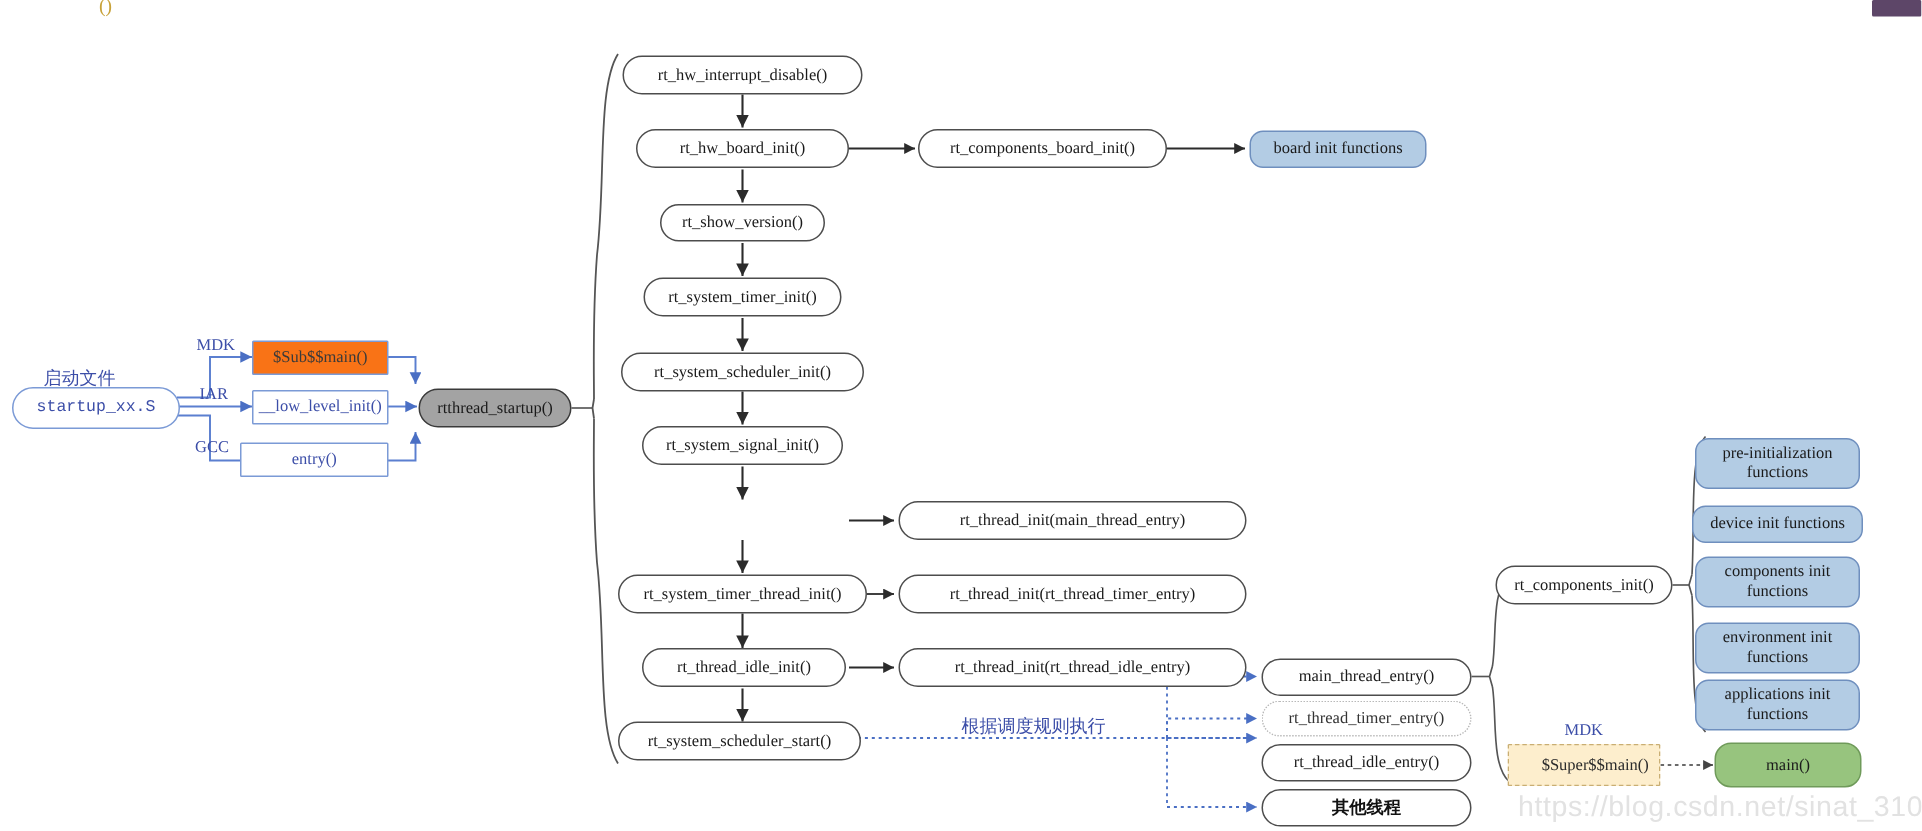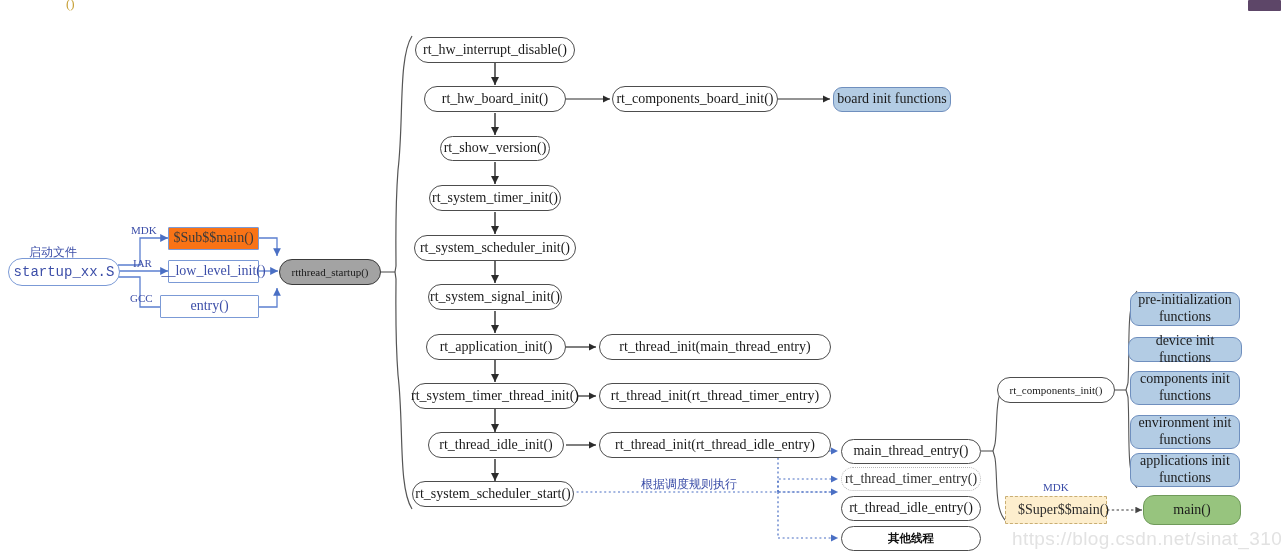--- a/index.html
+++ b/index.html
@@ -6,21 +6,21 @@
   body{
     font-family:"Liberation Serif", "DejaVu Serif", serif;
     width:1281px;height:554px;position:relative;overflow:hidden;
   }
   #canvas{position:absolute;left:0;top:0;width:1281px;height:554px;}
   svg#wires{position:absolute;left:0;top:0;width:1281px;height:554px;pointer-events:none;}
 
   .node{
     position:absolute;box-sizing:border-box;display:flex;
     align-items:center;justify-content:center;text-align:center;
-    font-size:14px;color:#1a1a1a;line-height:1.18;
+    font-size:11px;color:#1a1a1a;line-height:1.18;
     white-space:pre-line;
   }
   
   .pill{
     border:1px solid #4d4d4d;border-radius:22px;background:#ffffff;
   }
   
   .pill-dotted{
     border:1px dotted #b9b9b9;border-radius:22px;background:#ffffff;
   }
@@ -153,21 +153,20 @@
   <div class="node rect-blue" style="left:160px;top:295px;width:99px;height:23px;">entry()</div>
 
   <div class="node pill-strong" style="left:279px;top:259px;width:102px;height:26px;font-size:11px;">rtthread_startup()</div>
 
   <div class="node pill" style="left:415px;top:37px;width:160px;height:26px;">rt_hw_interrupt_disable()</div>
   <div class="node pill" style="left:424px;top:86px;width:142px;height:26px;">rt_hw_board_init()</div>
   <div class="node pill" style="left:440px;top:136px;width:110px;height:25px;">rt_show_version()</div>
   <div class="node pill" style="left:429px;top:185px;width:132px;height:26px;">rt_system_timer_init()</div>
   <div class="node pill" style="left:414px;top:235px;width:162px;height:26px;">rt_system_scheduler_init()</div>
   <div class="node pill" style="left:428px;top:284px;width:134px;height:26px;">rt_system_signal_init()</div>
-  <div class="node pill" style="left:426px;top:334px;width:140px;height:26px;">rt_application_init()</div>
   <div class="node pill" style="left:412px;top:383px;width:166px;height:26px;">rt_system_timer_thread_init()</div>
   <div class="node pill" style="left:428px;top:432px;width:136px;height:26px;">rt_thread_idle_init()</div>
   <div class="node pill" style="left:412px;top:481px;width:162px;height:26px;">rt_system_scheduler_start()</div>
 
   <div class="node pill" style="left:612px;top:86px;width:166px;height:26px;">rt_components_board_init()</div>
   <div class="node box-blue" style="left:833px;top:87px;width:118px;height:25px;">board init functions</div>
 
   <div class="node pill" style="left:599px;top:334px;width:232px;height:26px;">rt_thread_init(main_thread_entry)</div>
   <div class="node pill" style="left:599px;top:383px;width:232px;height:26px;">rt_thread_init(rt_thread_timer_entry)</div>
   <div class="node pill" style="left:599px;top:432px;width:232px;height:26px;">rt_thread_init(rt_thread_idle_entry)</div>

